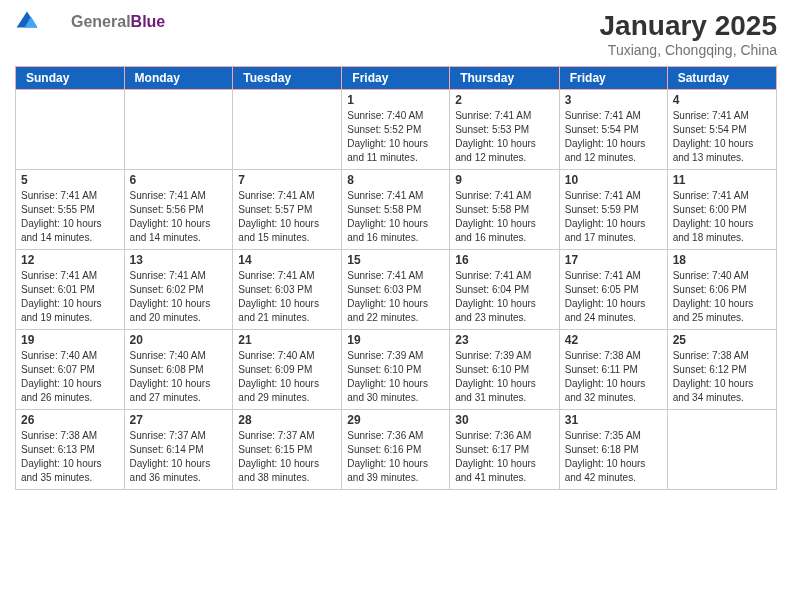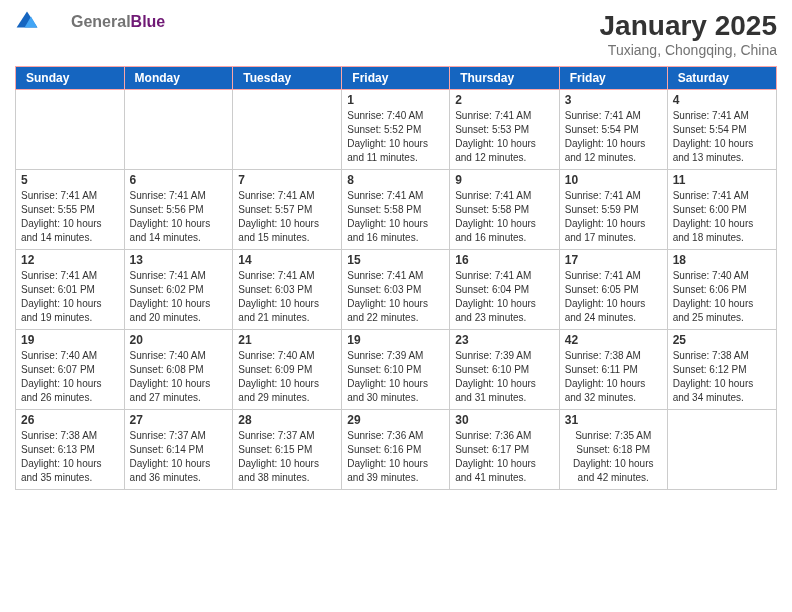--- a/index.html
+++ b/index.html
@@ -305,21 +305,21 @@
 Daylight: 10 hours and 39 minutes.</div>
           </td>
           <td>
             <div class="day-num">30</div>
             <div class="day-info" style="white-space: pre-line;">Sunrise: 7:36 AM
 Sunset: 6:17 PM
 Daylight: 10 hours and 41 minutes.</div>
           </td>
           <td>
             <div class="day-num">31</div>
-            <div class="day-info" style="white-space: pre-line; text-align: center;">Sunrise: 7:35 AM
+            <div class="day-info" style="white-space: pre-line;">Sunrise: 7:35 AM
 Sunset: 6:18 PM
 Daylight: 10 hours and 42 minutes.</div>
           </td>
           <td class="empty"></td>
         </tr>
       </tbody>
   </table>
 </div>
 
 </body></html>

